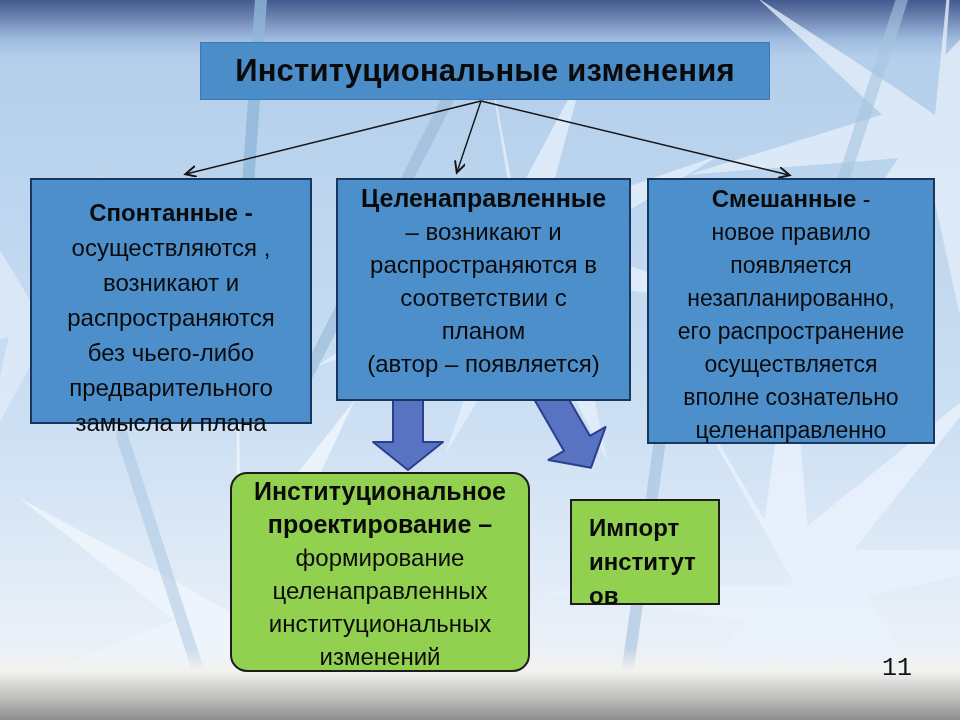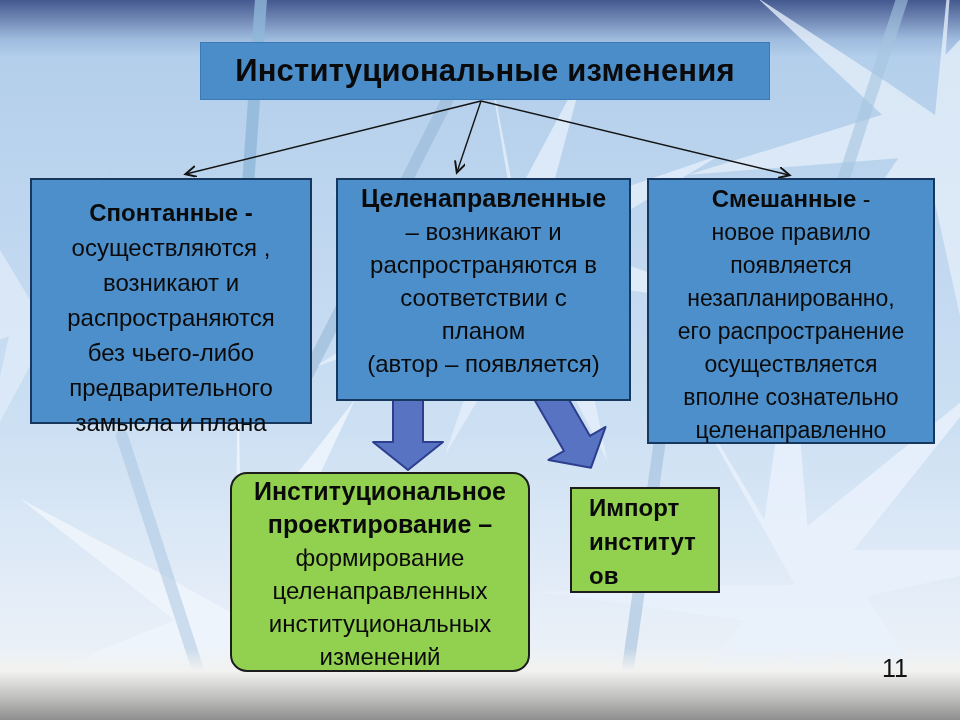--- a/index.html
+++ b/index.html
@@ -22,28 +22,28 @@
   .green { background:#92d050; border:2px solid #1d1d1d; }
   .title-box {
     left:200px; top:42px; width:570px; height:58px;
     background:#4b8dc9; border:1px solid #3b7ab6;
     font-weight:bold; font-size:31px; line-height:56px; letter-spacing:0.2px;
   }
   .box-spontaneous { left:30px;  top:178px; width:282px; height:246px; font-size:24px; line-height:35px; padding-top:15px; }
   .box-purposeful  { left:336px; top:178px; width:295px; height:223px; font-size:24px; line-height:33px; padding-top:2px; }
   .box-mixed       { left:647px; top:178px; width:288px; height:266px; font-size:23px; line-height:33px; padding-top:2px; }
   .box-design      { left:230px; top:472px; width:300px; height:200px; font-size:24px; line-height:33px; padding-top:1px;border-radius:17px; }
-  .box-import      { left:570px; top:487px; width:150px; height:106px; font-size:24px; line-height:34px;
-                     text-align:left; padding:2px 0 0 17px; font-weight:bold; }
+  .box-import      { left:570px; top:499px; width:150px; height:106px; font-size:24px; line-height:34px;
+                     text-align:left; padding:10px 0 0 17px; font-weight:bold; }
   .hd { font-weight:bold; }
   .hd-lg { font-weight:bold; font-size:25px; }
   .ln { display:block; }
   .page-number {
     position:absolute; left:882px; top:654px; z-index:3;
-    font-family:Liberation Sans, sans-serif; font-size:25px; color:#111;
+    font-family:Liberation Mono, monospace; font-size:25px; color:#111;
   }
 </style>
 </head>
 <body>
 
 <div class="slide">
 
   <svg class="layer deco" width="960" height="720" viewBox="0 0 960 720">
     <defs>
       <path id="burst" d="M0,0 L-28,-170 L-4,-45 L52,-150 L20,-32 L160,-80 L42,-8 L175,40 L40,22 L70,165 L8,46 L-60,160 L-18,38 L-165,90 L-38,10 L-150,-50 L-40,-14 Z"></path>

